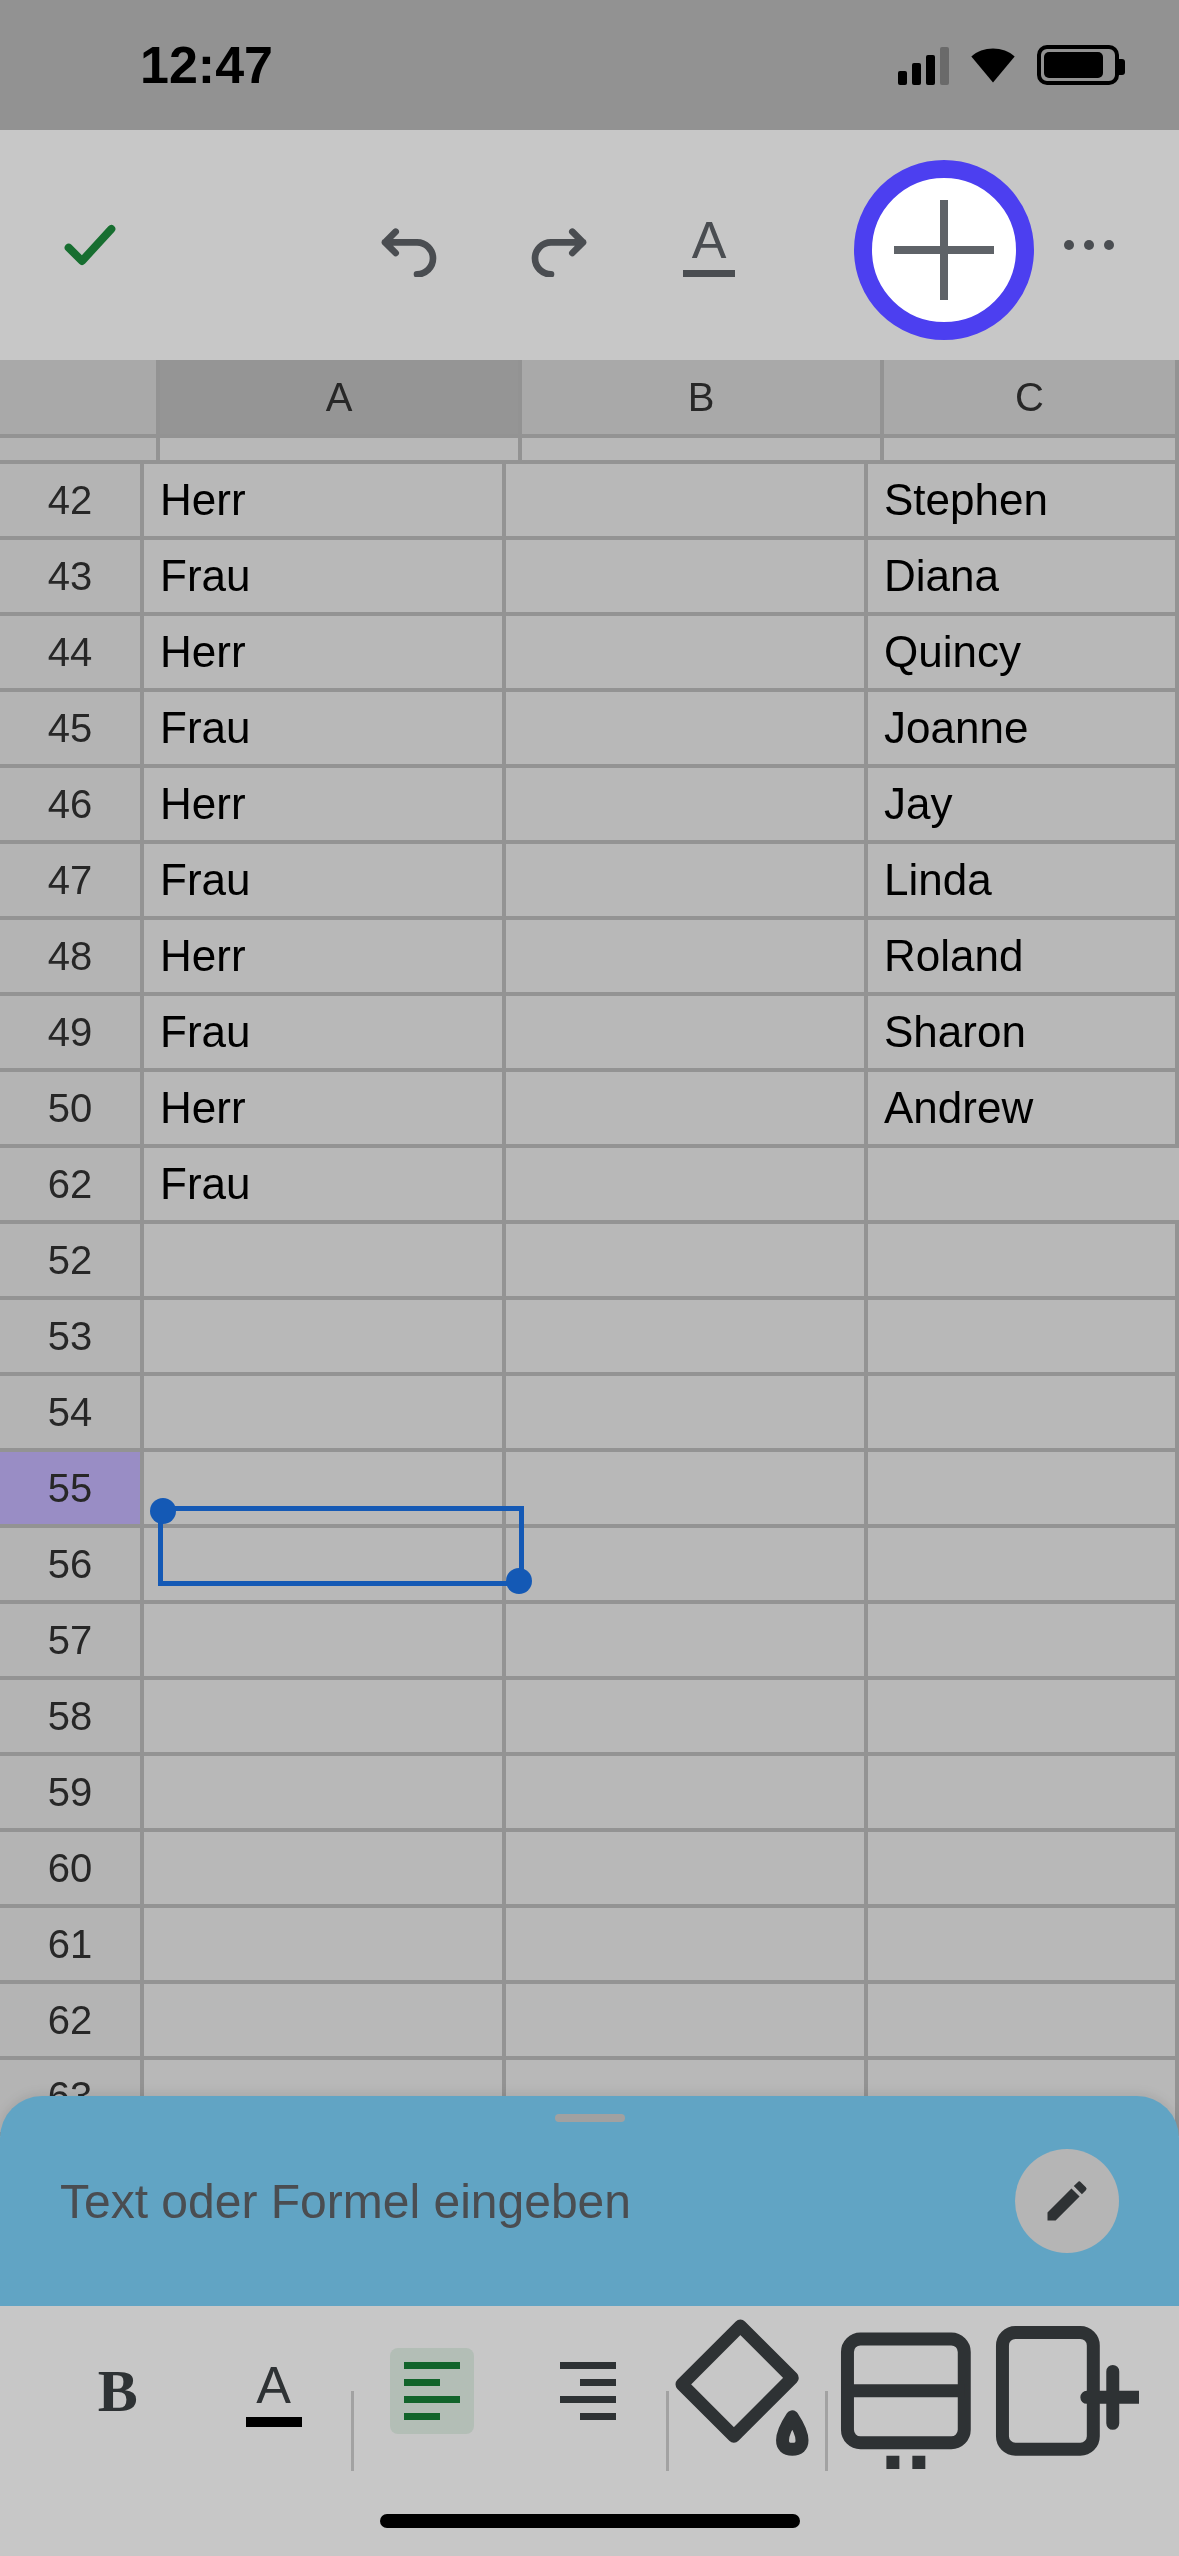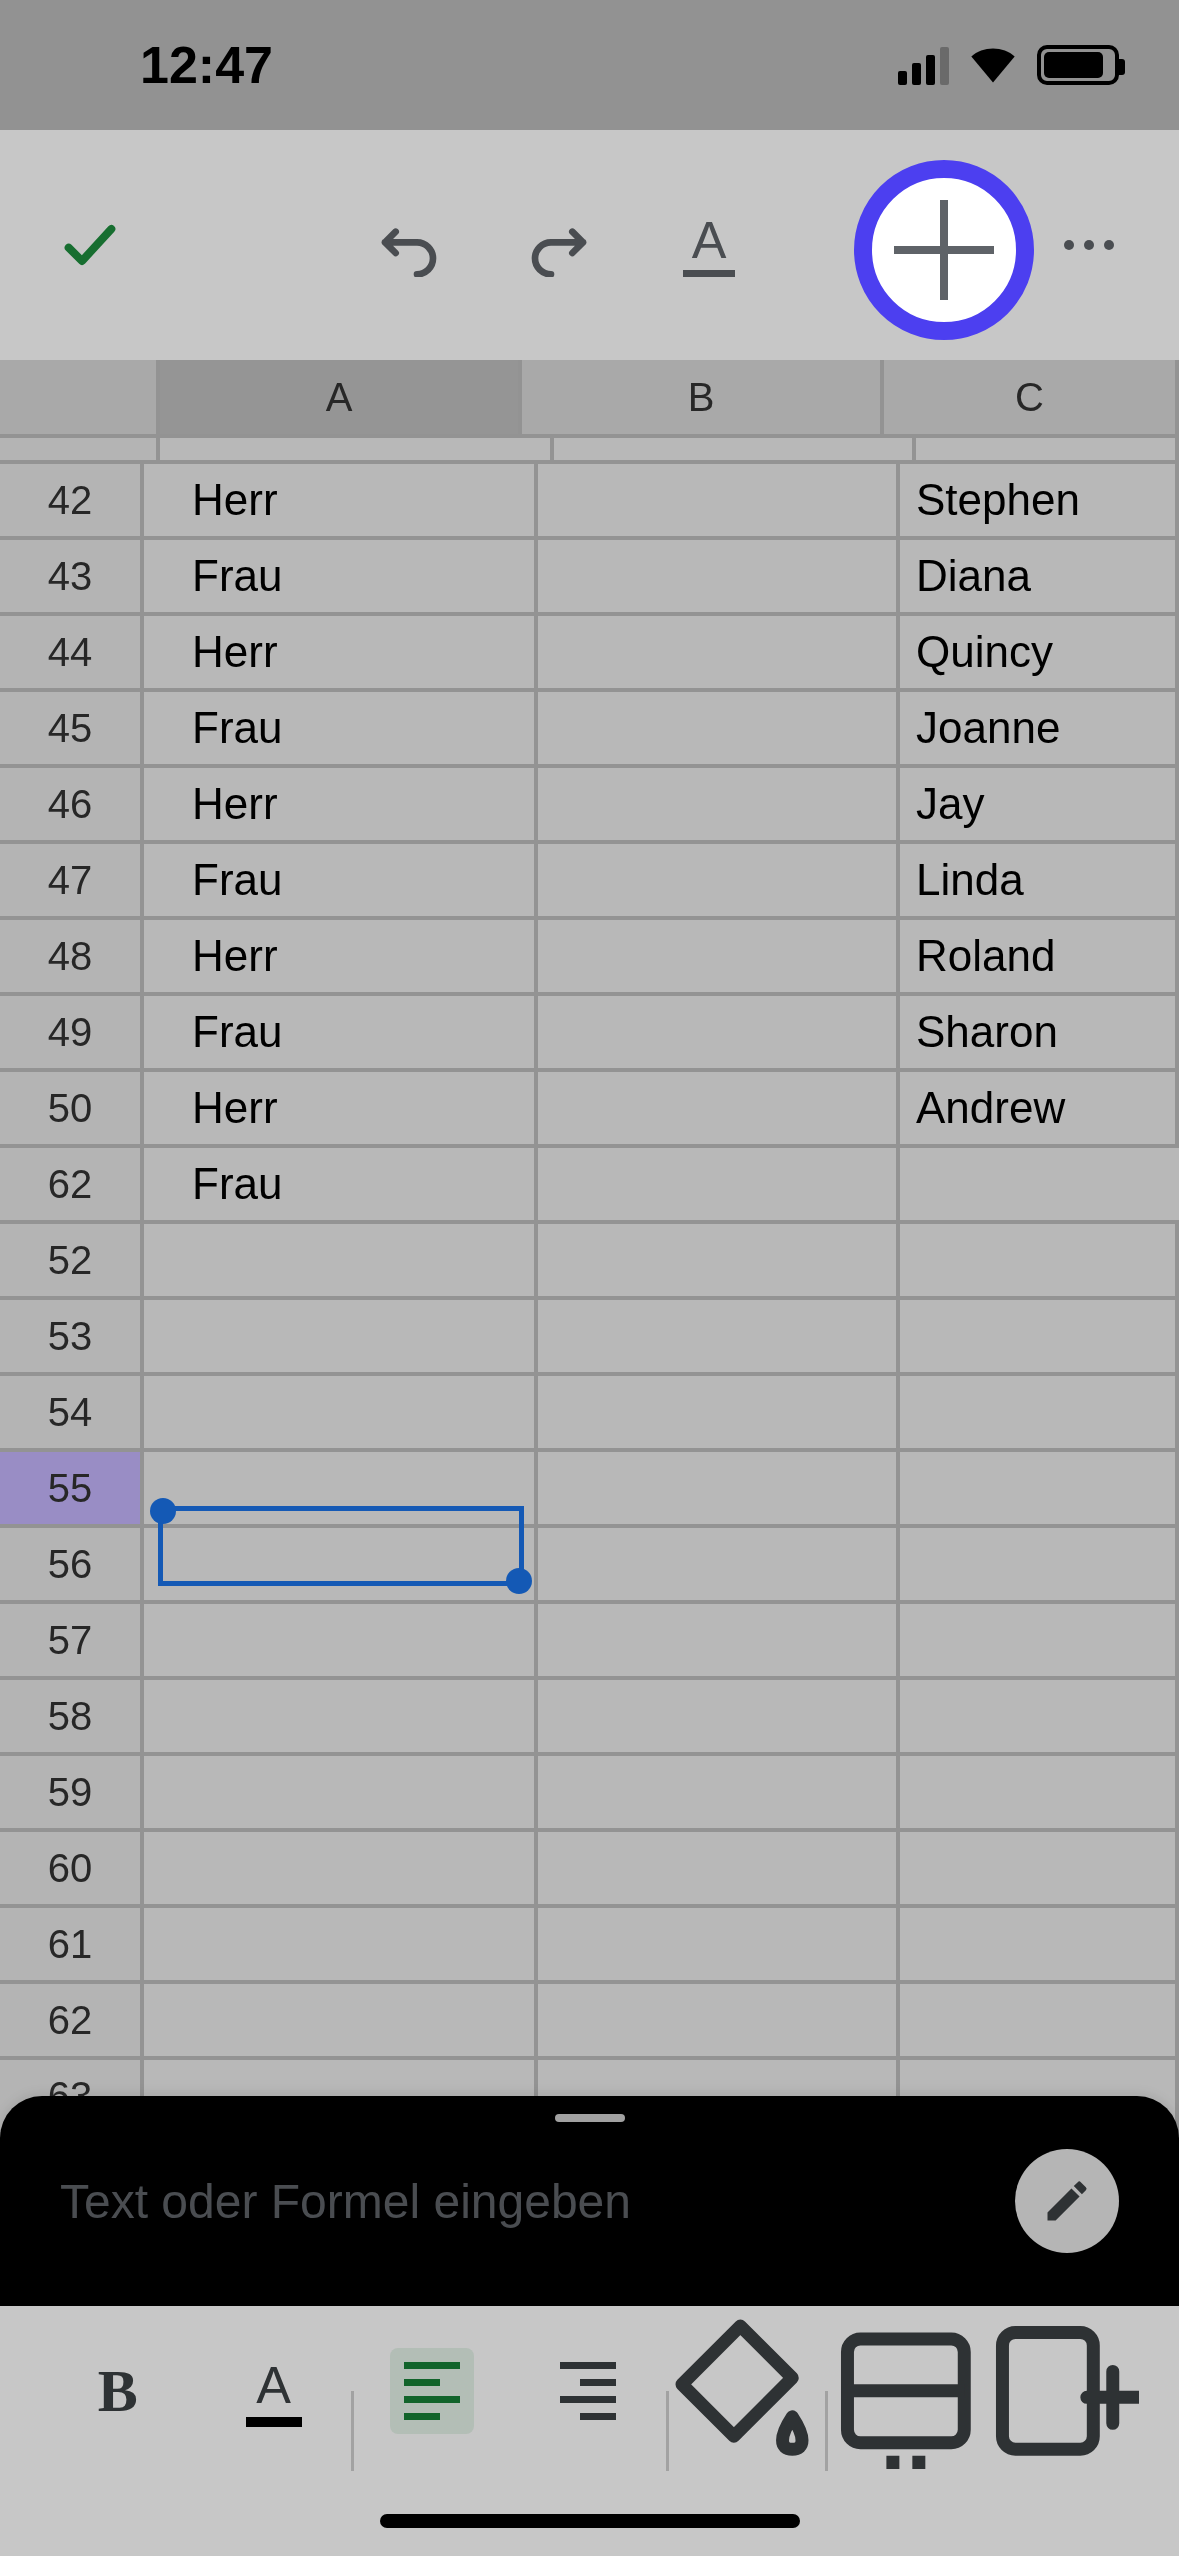--- a/index.html
+++ b/index.html
@@ -54,30 +54,30 @@
   .col-c { flex: 1; }
 
   .thin-row { height: 26px; display: flex; border-bottom: 4px solid #bdbdbd; }
   .thin-row .row-header { width: 160px; background: #e7e7e7; border-right: 4px solid #bdbdbd; }
   .thin-row .cell { border-right: 4px solid #bdbdbd; background: #ececec;}
   
   .data-row { display: flex; height: 76px; border-bottom: 4px solid #bdbdbd; }
   .row-header { width: 144px; background: #e7e7e7; border-right: 4px solid #bdbdbd; display: flex; align-items: center; justify-content: center; font-size: 40px; color: #333; }
   .row-header.selected { background: #c4b5fd; }
   .cell { border-right: 4px solid #bdbdbd; display: flex; align-items: center; padding: 0 16px; font-size: 44px; color: #000; background: #ececec; }
-  .cell.col-a { width: 362px; margin-left: 32px; }
+  .cell.col-a { width: 362px; }
   .cell.col-b { width: 362px; }
   .cell.col-c { flex: 1; }
 
   
   .selection-box { position: absolute; border: 5px solid #1a73e8; background: transparent; pointer-events: none; z-index: 20; }
   .sel-handle { position: absolute; width: 26px; height: 26px; background: #1a73e8; border-radius: 50%; }
 
   
-  .formula-panel { position: absolute; left: 0; right: 0; bottom: 250px; height: 210px; background: #000000; z-index: 30; border-top-left-radius: 42px; border-top-right-radius: 42px; box-shadow: 0 -2px 12px rgba(0,0,0,0.1); display: flex; align-items: center; padding: 0 60px; }
+  .formula-panel { position: absolute; left: 0; right: 0; bottom: 250px; height: 210px; background: #7dd3fc; z-index: 30; border-top-left-radius: 42px; border-top-right-radius: 42px; box-shadow: 0 -2px 12px rgba(0,0,0,0.1); display: flex; align-items: center; padding: 0 60px; }
   .formula-panel .grabber { position: absolute; top: 18px; left: 50%; transform: translateX(-50%); width: 70px; height: 8px; background: #cfcfcf; border-radius: 4px; }
   .formula-input { flex: 1; font-size: 48px; color: #5f6368; }
   .edit-fab { width: 104px; height: 104px; border-radius: 50%; background: #e8e8e8; display: flex; align-items: center; justify-content: center; margin-left: 30px; }
   .edit-fab svg { width: 52px; height: 52px; fill: #3c4043; }
 
   
   .bottom-toolbar { position: absolute; left: 0; right: 0; bottom: 0; height: 250px; background: #fff; z-index: 30; display: flex; align-items: flex-start; padding: 30px 40px 0 40px; gap: 0;}
   .bt-btn { flex: 1; height: 110px; display: flex; align-items: center; justify-content: center; position: relative;}
   .bt-divider { width: 3px; height: 80px; background: #d0d0d0; align-self: center; margin-top: -30px;}
   .bold-icon { font-size: 60px; font-weight: 800; color: #3c4043; font-family: Georgia, serif;}

